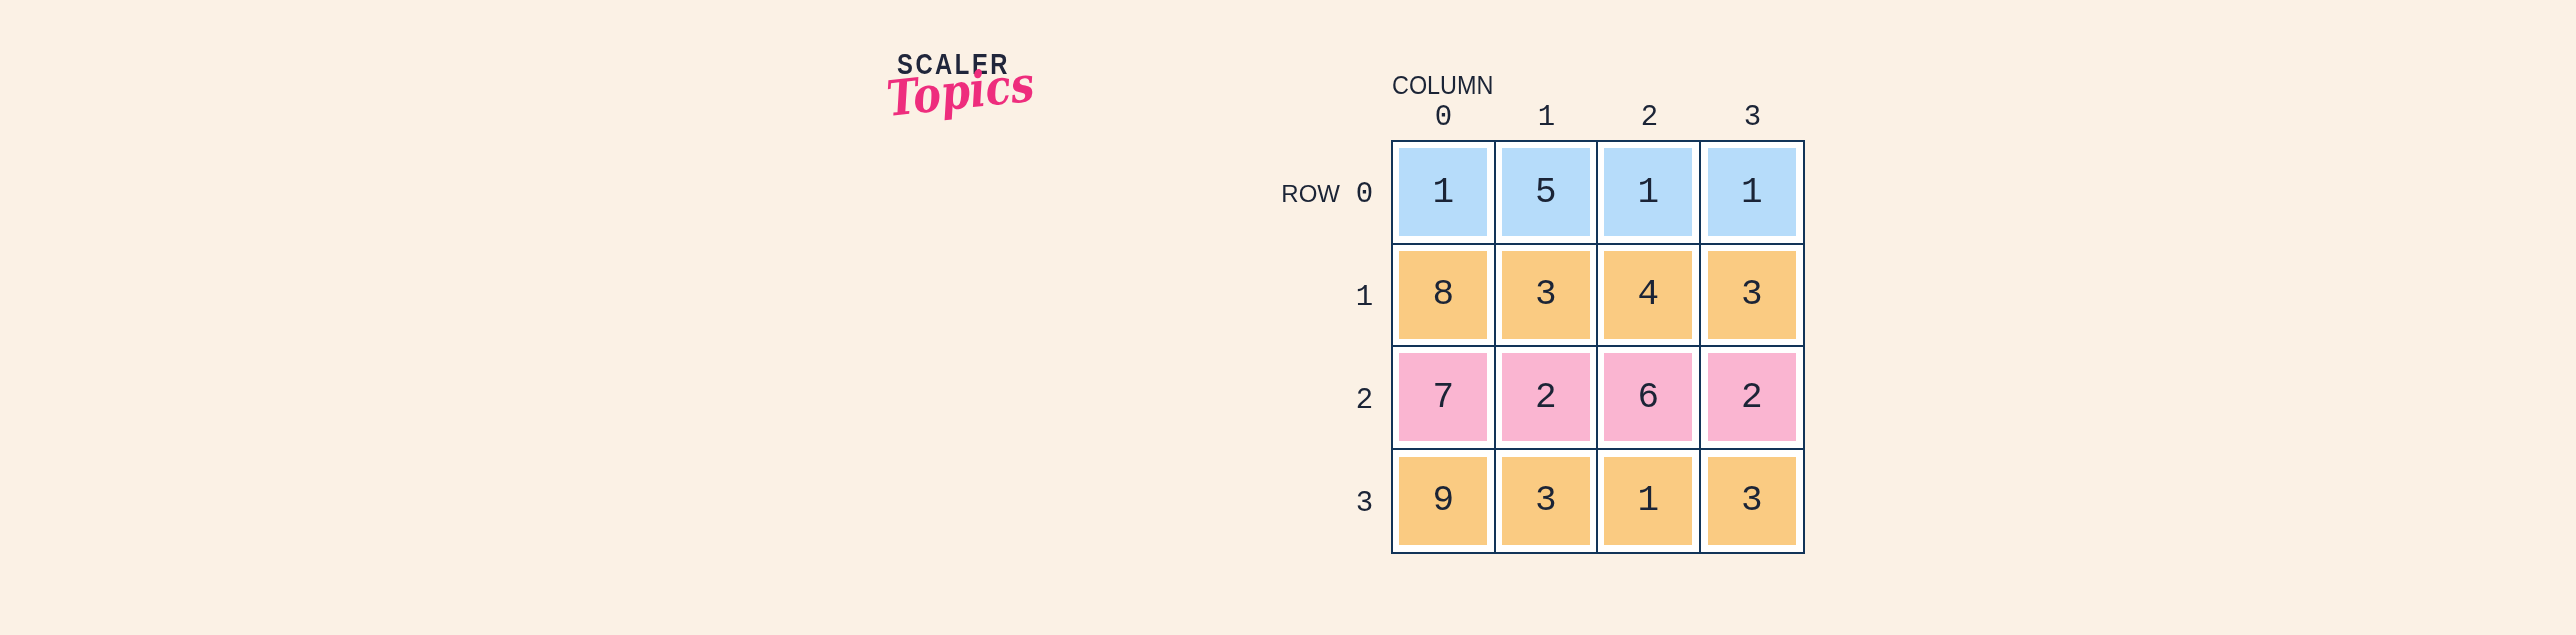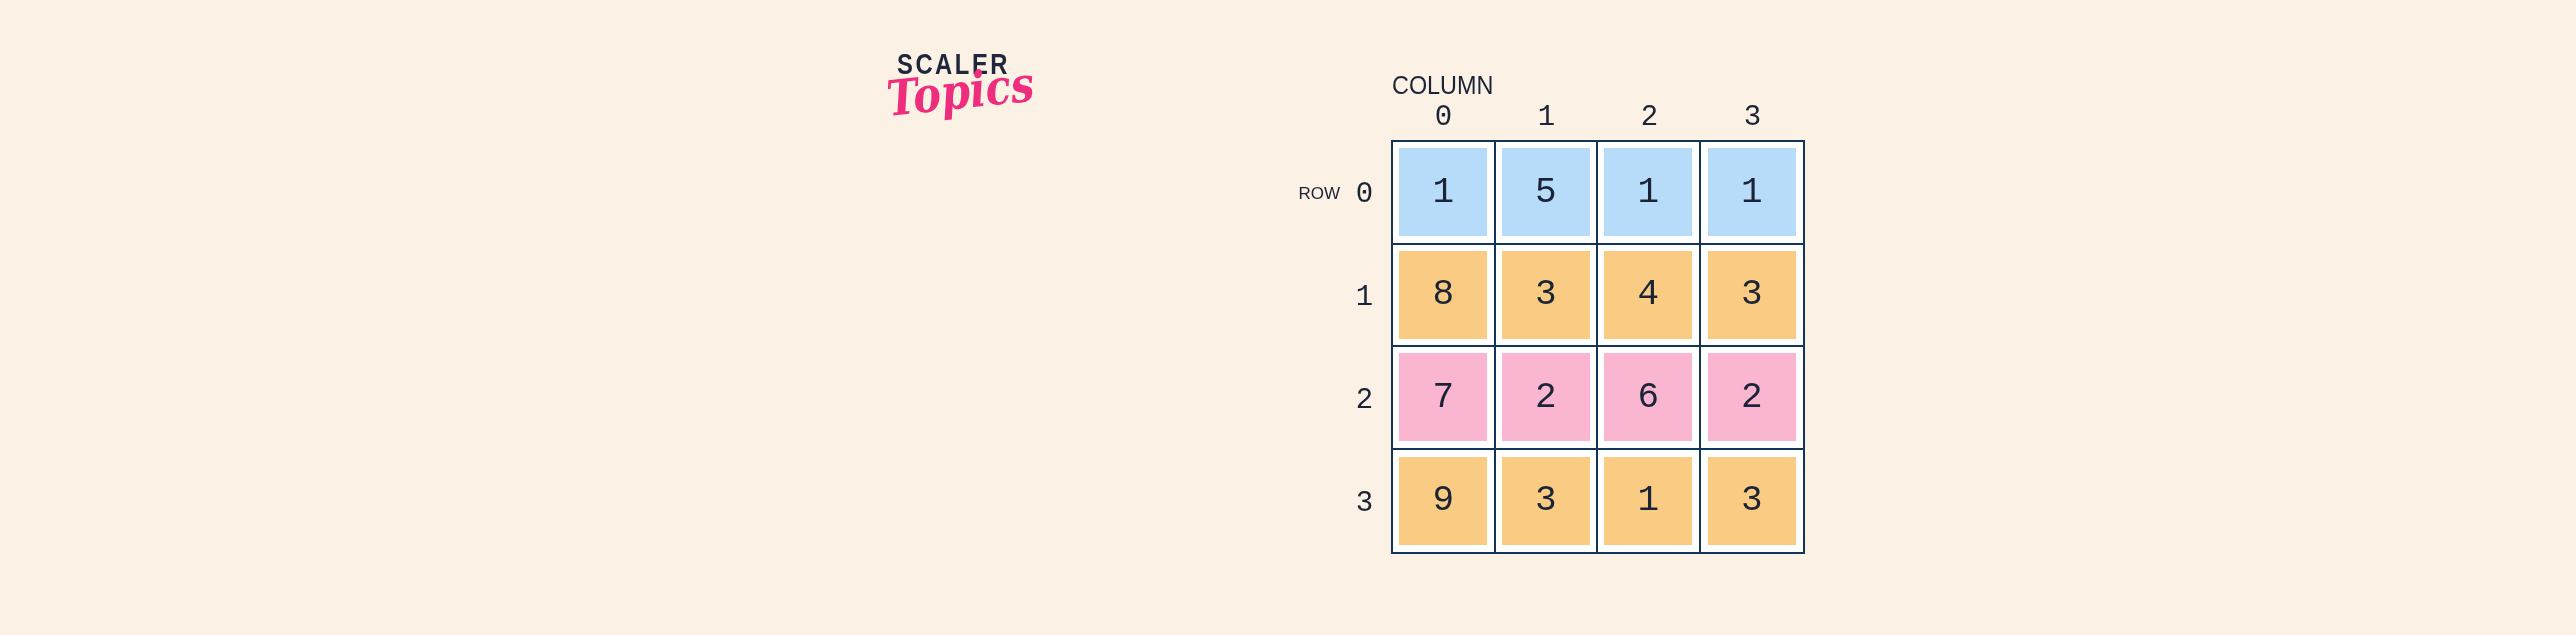--- a/index.html
+++ b/index.html
@@ -59,21 +59,21 @@
     transform: scaleX(0.90);
     transform-origin: left top;
     white-space: nowrap;
   }
   .axis-row-label {
     position: absolute;
     left: 1252px;
     top: 180px;
     width: 88px;
     text-align: right;
-    font-size: 17px;
+    font-size: 24px;
     line-height: 27px;
     color: var(--ink, #1B2436);
     white-space: nowrap;
   }
   .col-idx {
     position: absolute;
     top: 103px;
     width: 41px;
     text-align: center;
     font-family: "Liberation Mono", monospace;

